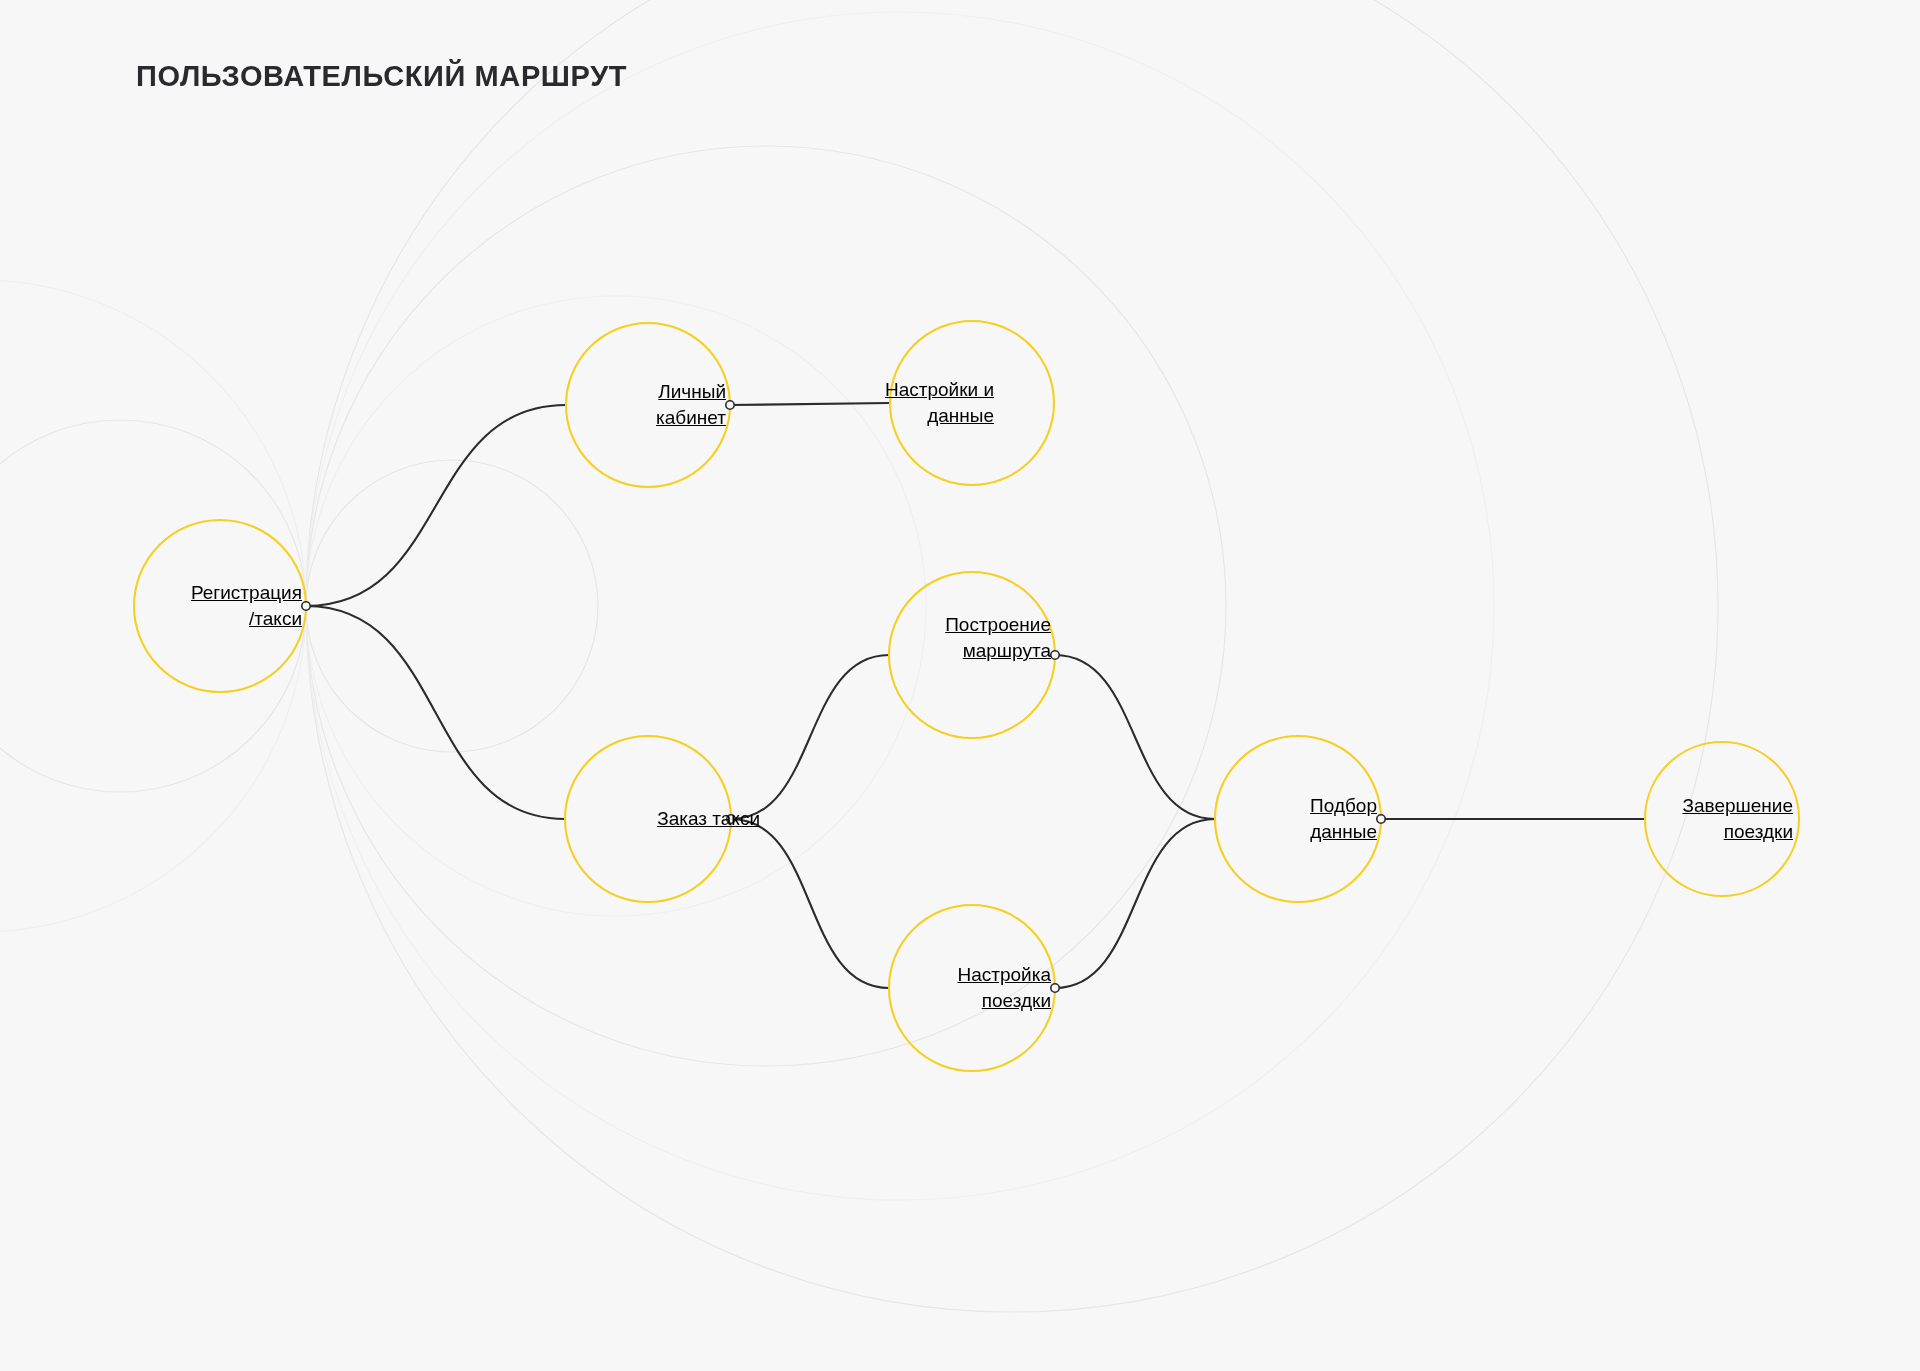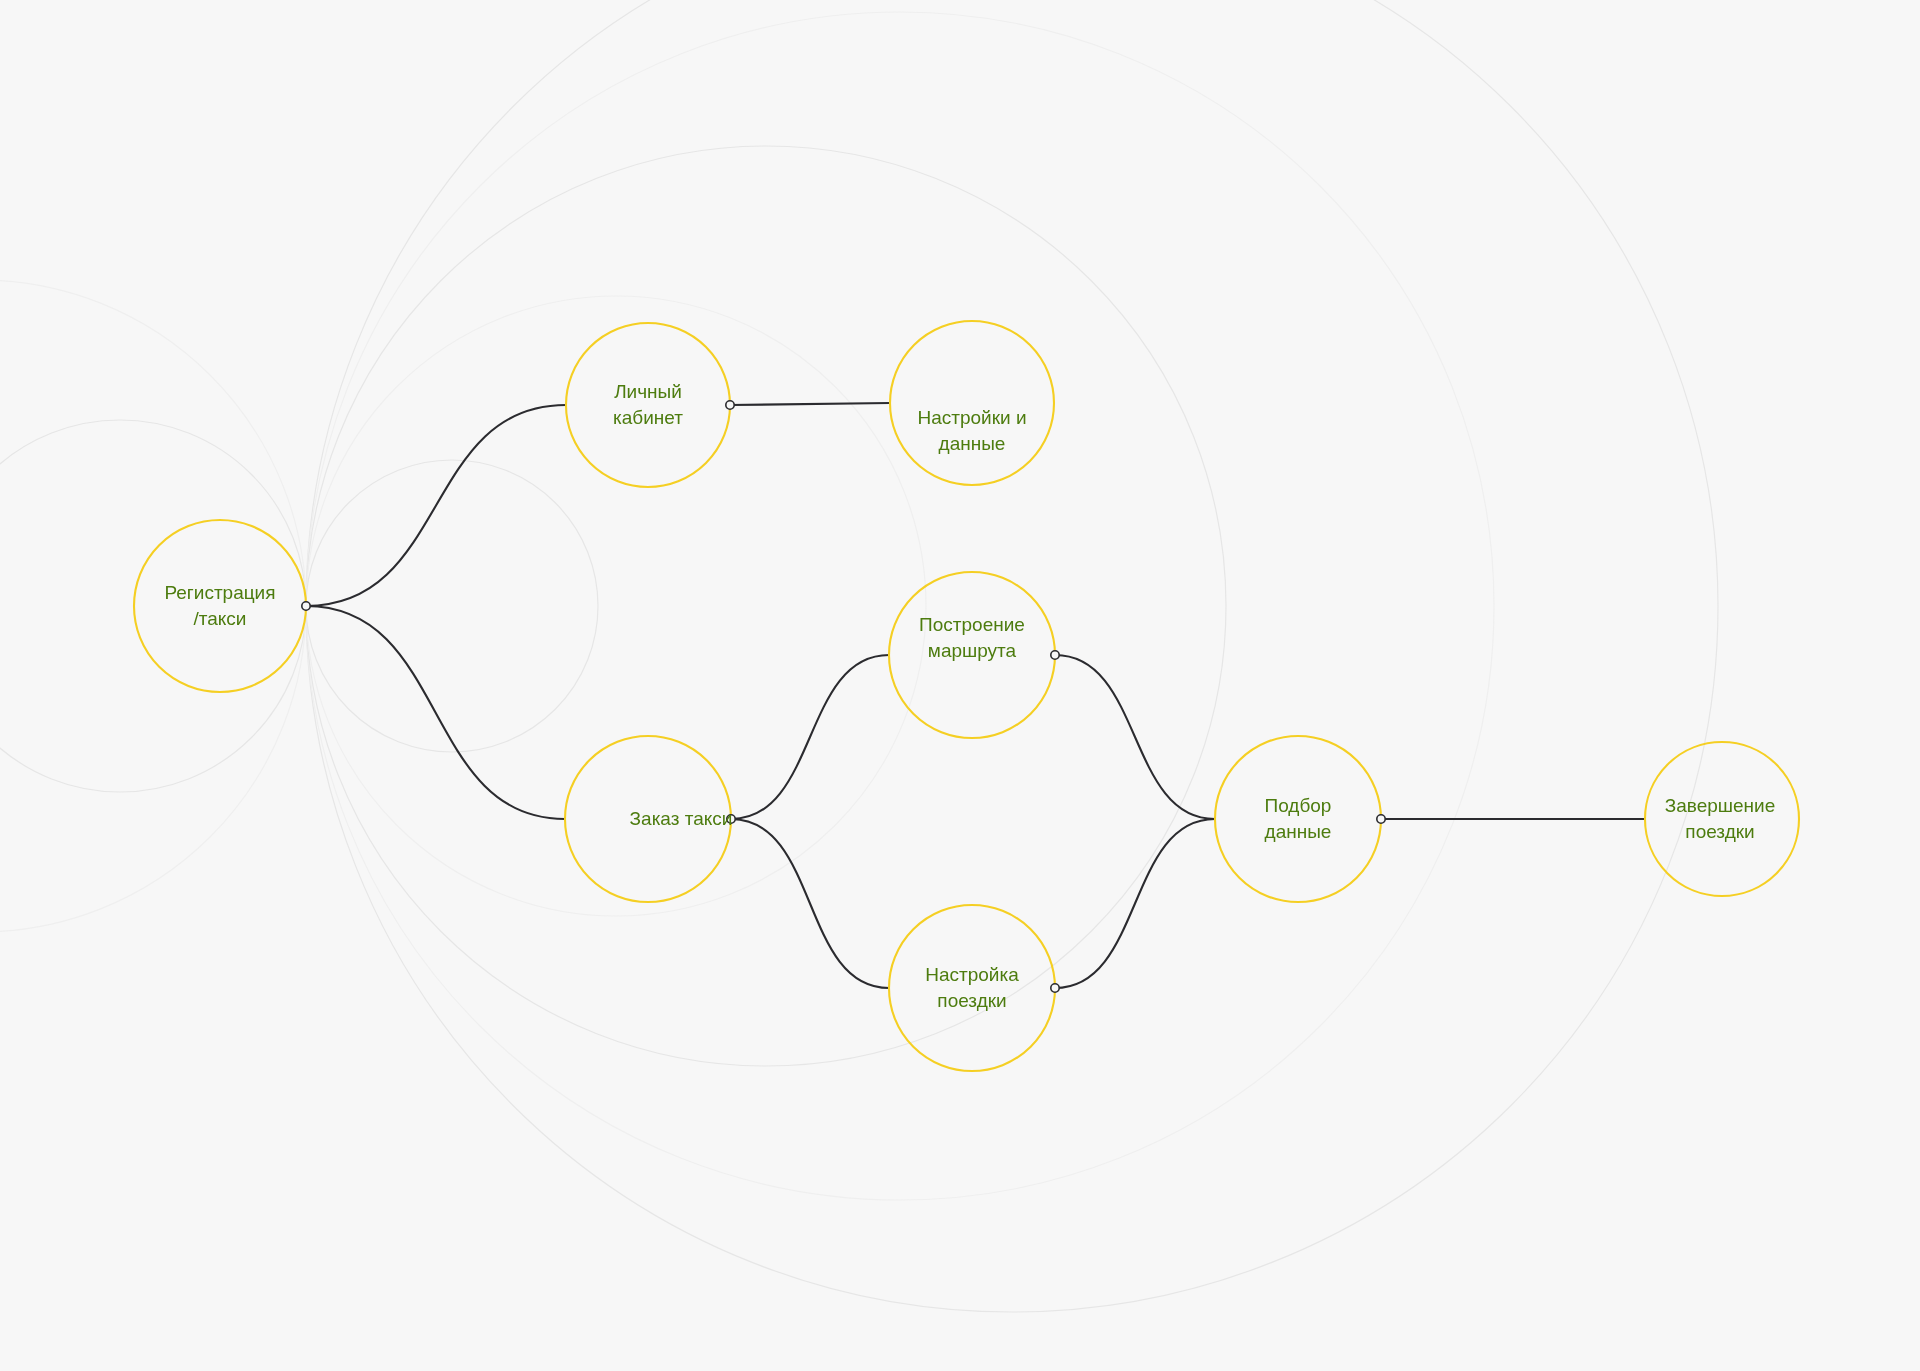--- a/index.html
+++ b/index.html
@@ -33,27 +33,28 @@
     font-size: 29px;
     font-weight: bold;
     letter-spacing: 0.6px;
     color: #2a2a2e;
     white-space: nowrap;
     font-family: "Liberation Sans", sans-serif;
   }
   .node-label {
     position: absolute;
     transform: translate(-50%, -50%);
-    text-align: center;
+    text-align: right;
     font-size: 19px;
     line-height: 26px;
-    color: #4d7c0f;
+    color: #000000;
     font-family: "Liberation Sans", sans-serif;
     white-space: pre-line;
     pointer-events: none;
+    text-decoration: underline;
   }
   .deco { fill: none; stroke: #e6e6e6; stroke-width: 1.2; }
   .deco-faint { fill: none; stroke: #efefef; stroke-width: 1.2; }
   .node-circle { fill: none; stroke: #f5cf23; stroke-width: 2.1; }
   .edge { fill: none; stroke: #2b2b2f; stroke-width: 2.1; }
   .anchor-dot { fill: #f7f7f7; stroke: #2b2b2f; stroke-width: 1.6; }
 </style>
 </head>
 <body>
 
@@ -92,27 +93,28 @@
     <g id="dot-layer">
         <circle cx="306" cy="606" r="4.2" class="anchor-dot"></circle>
         <circle cx="730" cy="405" r="4.2" class="anchor-dot"></circle>
         <circle cx="731" cy="819" r="4.2" class="anchor-dot"></circle>
         <circle cx="1055" cy="655" r="4.2" class="anchor-dot"></circle>
         <circle cx="1055" cy="988" r="4.2" class="anchor-dot"></circle>
         <circle cx="1381" cy="819" r="4.2" class="anchor-dot"></circle>
       </g>
   </svg>
 
+  <div class="page-title">ПОЛЬЗОВАТЕЛЬСКИЙ МАРШРУТ</div>
 
   <div id="label-layer">
       <div class="node-label" style="left: 220px; top: 606px; width: 164px;">Регистрация
 /такси</div>
       <div class="node-label" style="left: 648px; top: 405px; width: 156px;">Личный
 кабинет</div>
-      <div class="node-label" style="left: 972px; top: 403px; width: 156px; margin-top: 28px;">Настройки и
+      <div class="node-label" style="left: 916px; top: 403px; width: 156px;">Настройки и
 данные</div>
       <div class="node-label" style="left: 681px; top: 819px; width: 158px;">Заказ такси</div>
       <div class="node-label" style="left: 972px; top: 638px; width: 158px;">Построение
 маршрута</div>
       <div class="node-label" style="left: 972px; top: 988px; width: 158px;">Настройка
 поездки</div>
       <div class="node-label" style="left: 1298px; top: 819px; width: 158px;">Подбор
 данные</div>
       <div class="node-label" style="left: 1720px; top: 819px; width: 146px;">Завершение
 поездки</div>

